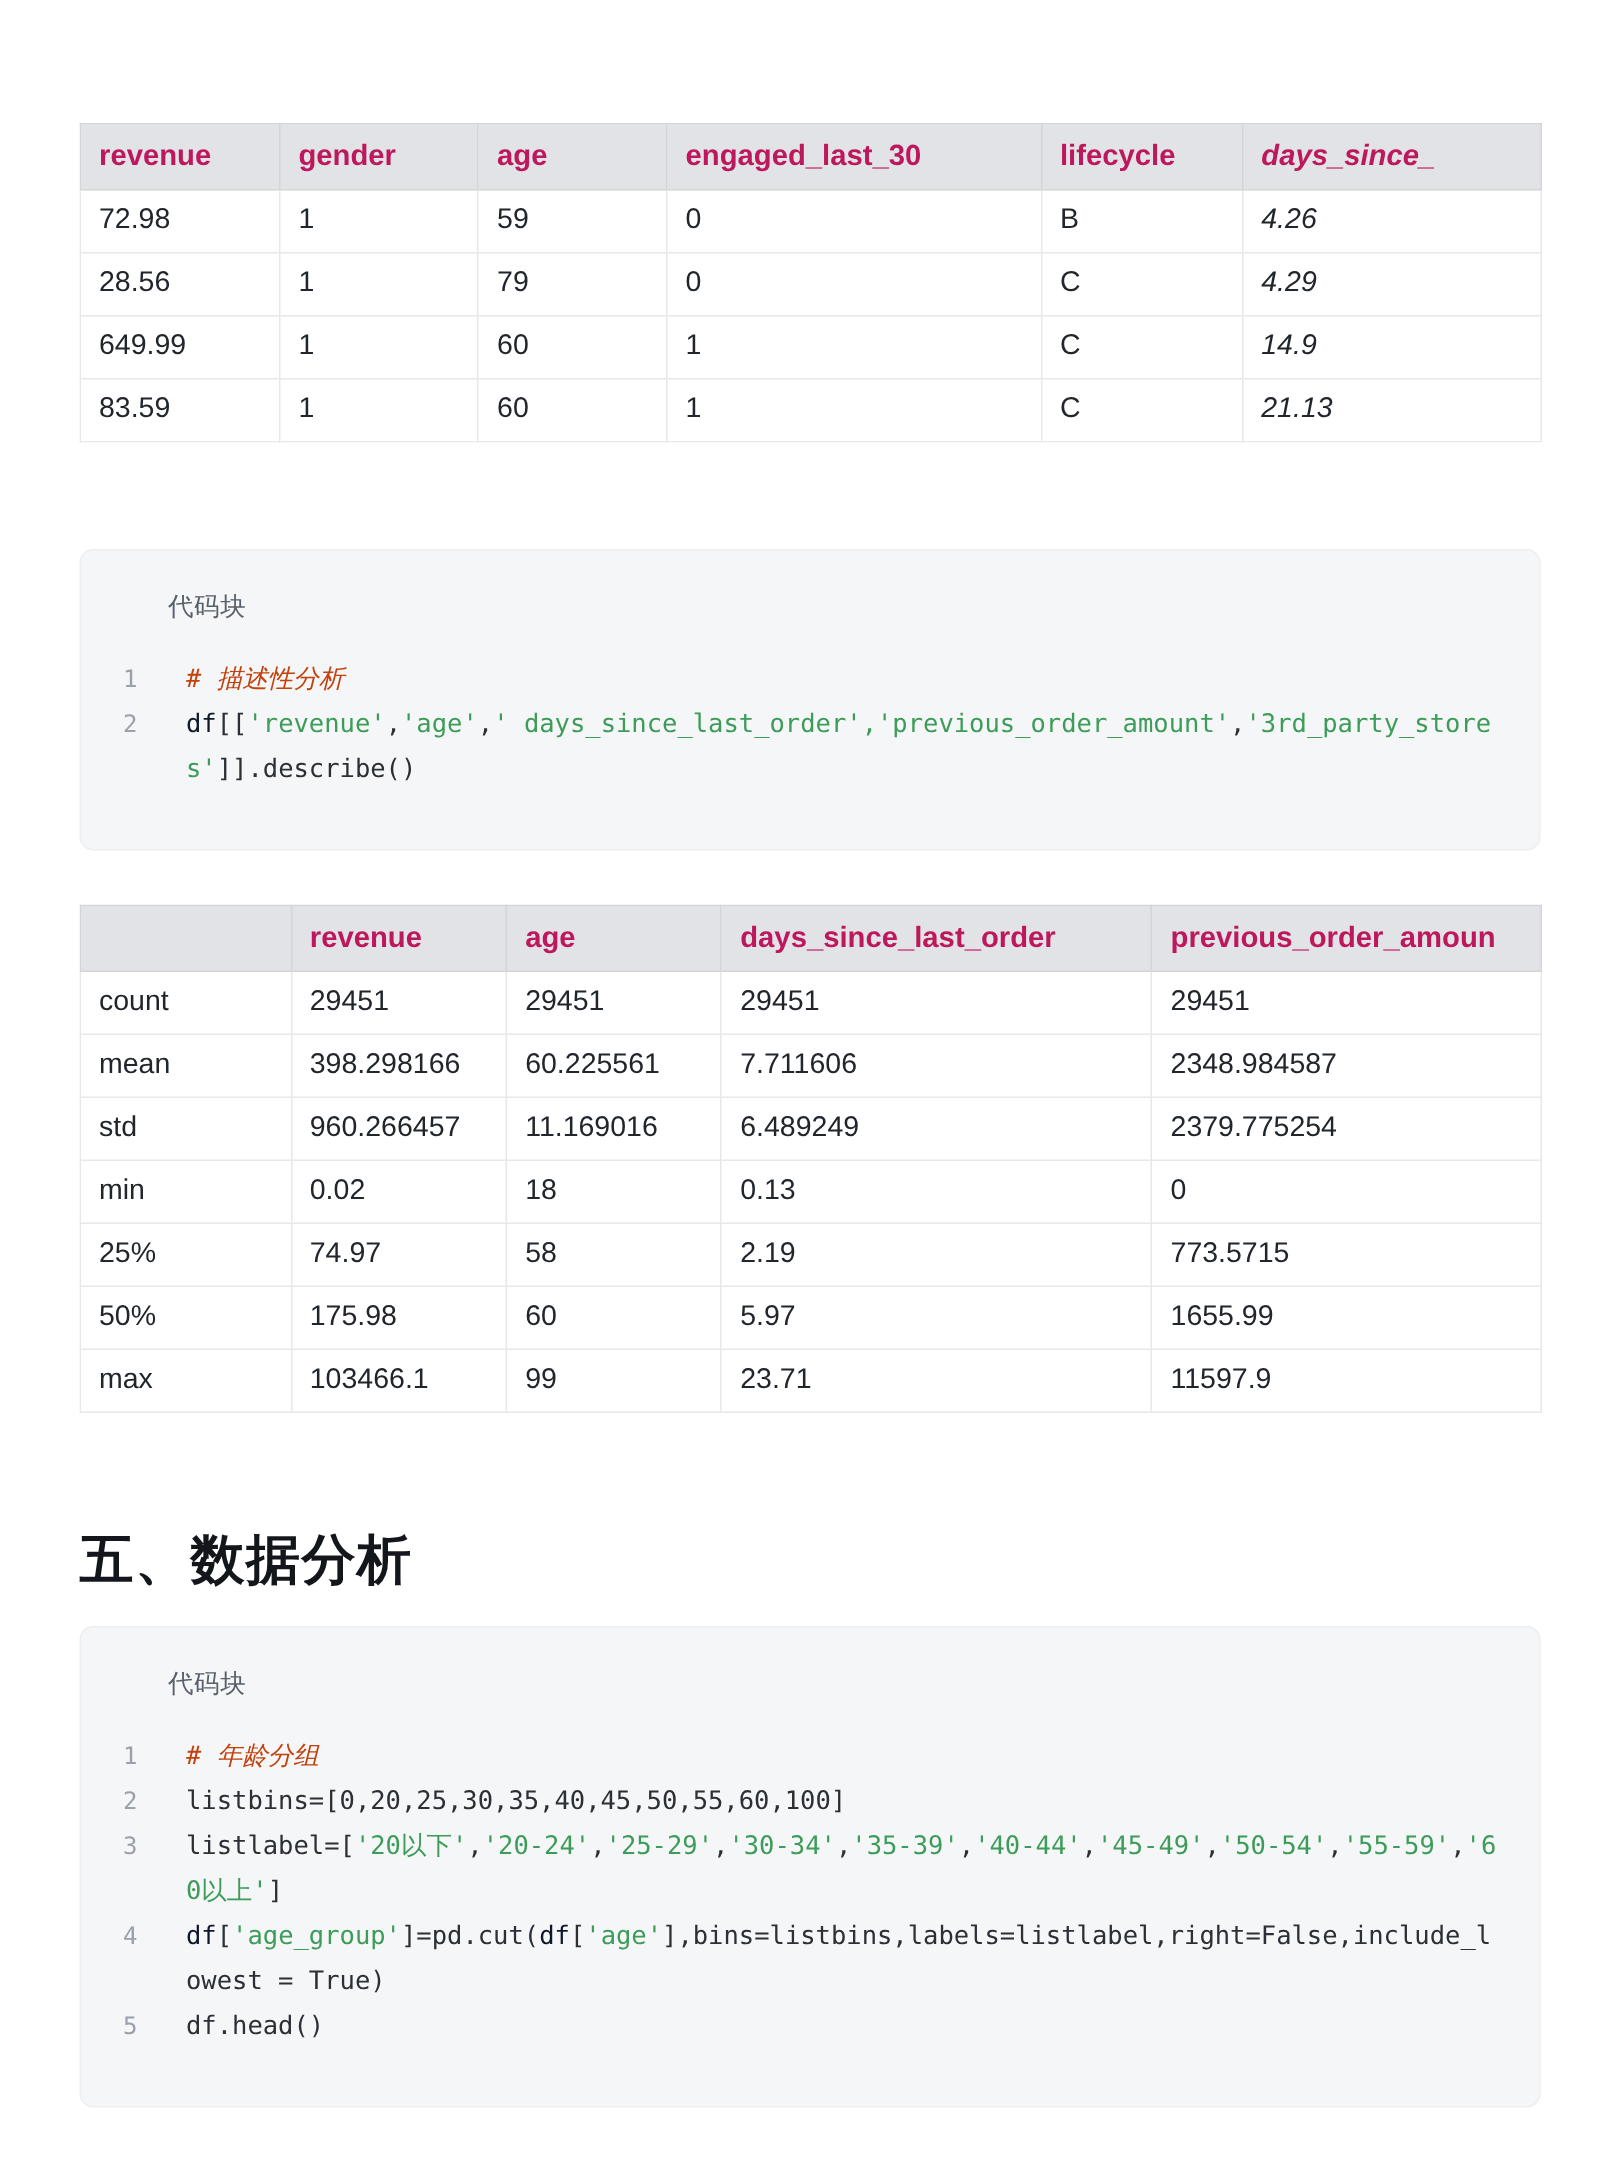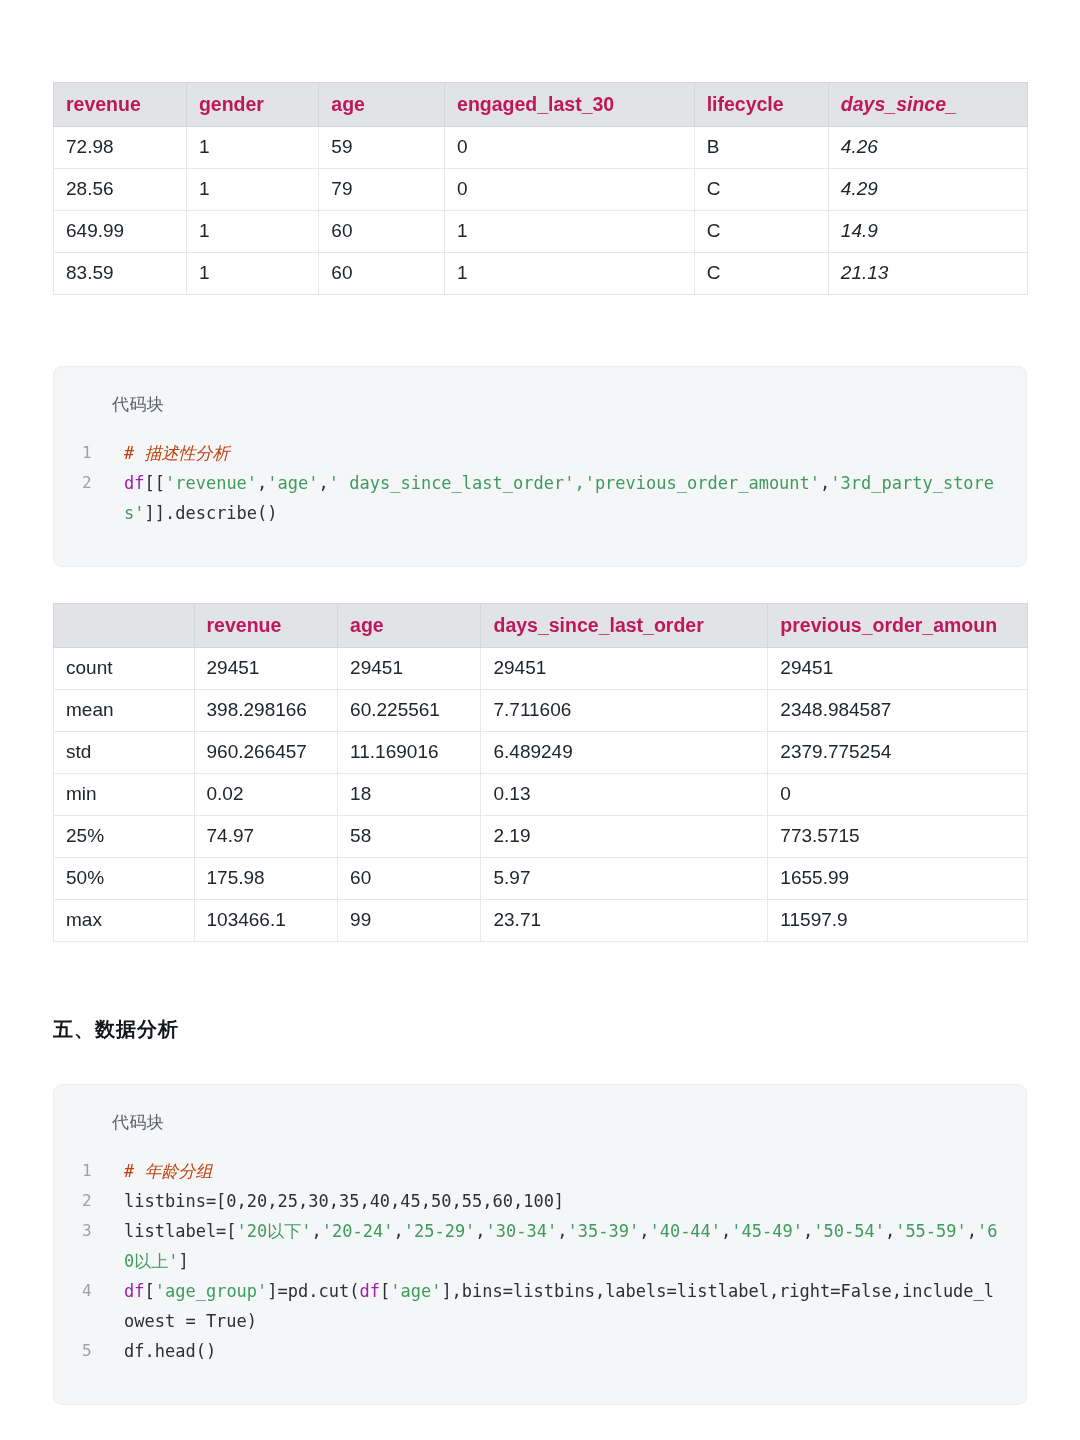--- a/index.html
+++ b/index.html
@@ -121,32 +121,32 @@
     flex: 1 1 auto;
     white-space: pre-wrap;
     word-break: break-all;
     color: #2b3036;
   }
   .tok-com {
     color: #c2410c;
     font-style: italic;
   }
   .tok-str { color: #3e9c5a; }
-  .tok-var { color: #a21caf; }
+  .tok-var { color: #0f172a; }
   .tok-pln { color: #2b3036; }
 
   #cb1 { top: 366px; }
   #cb2 { top: 1084px; }
 
   
   .section-heading {
     position: absolute;
     left: 53px;
     top: 1016px;
-    font-size: 20px;
+    font-size: 36px;
     font-weight: bold;
     color: #13161b;
     letter-spacing: 1px;
   }
 </style>
 </head>
 <body>
 
 <div class="page">
 

